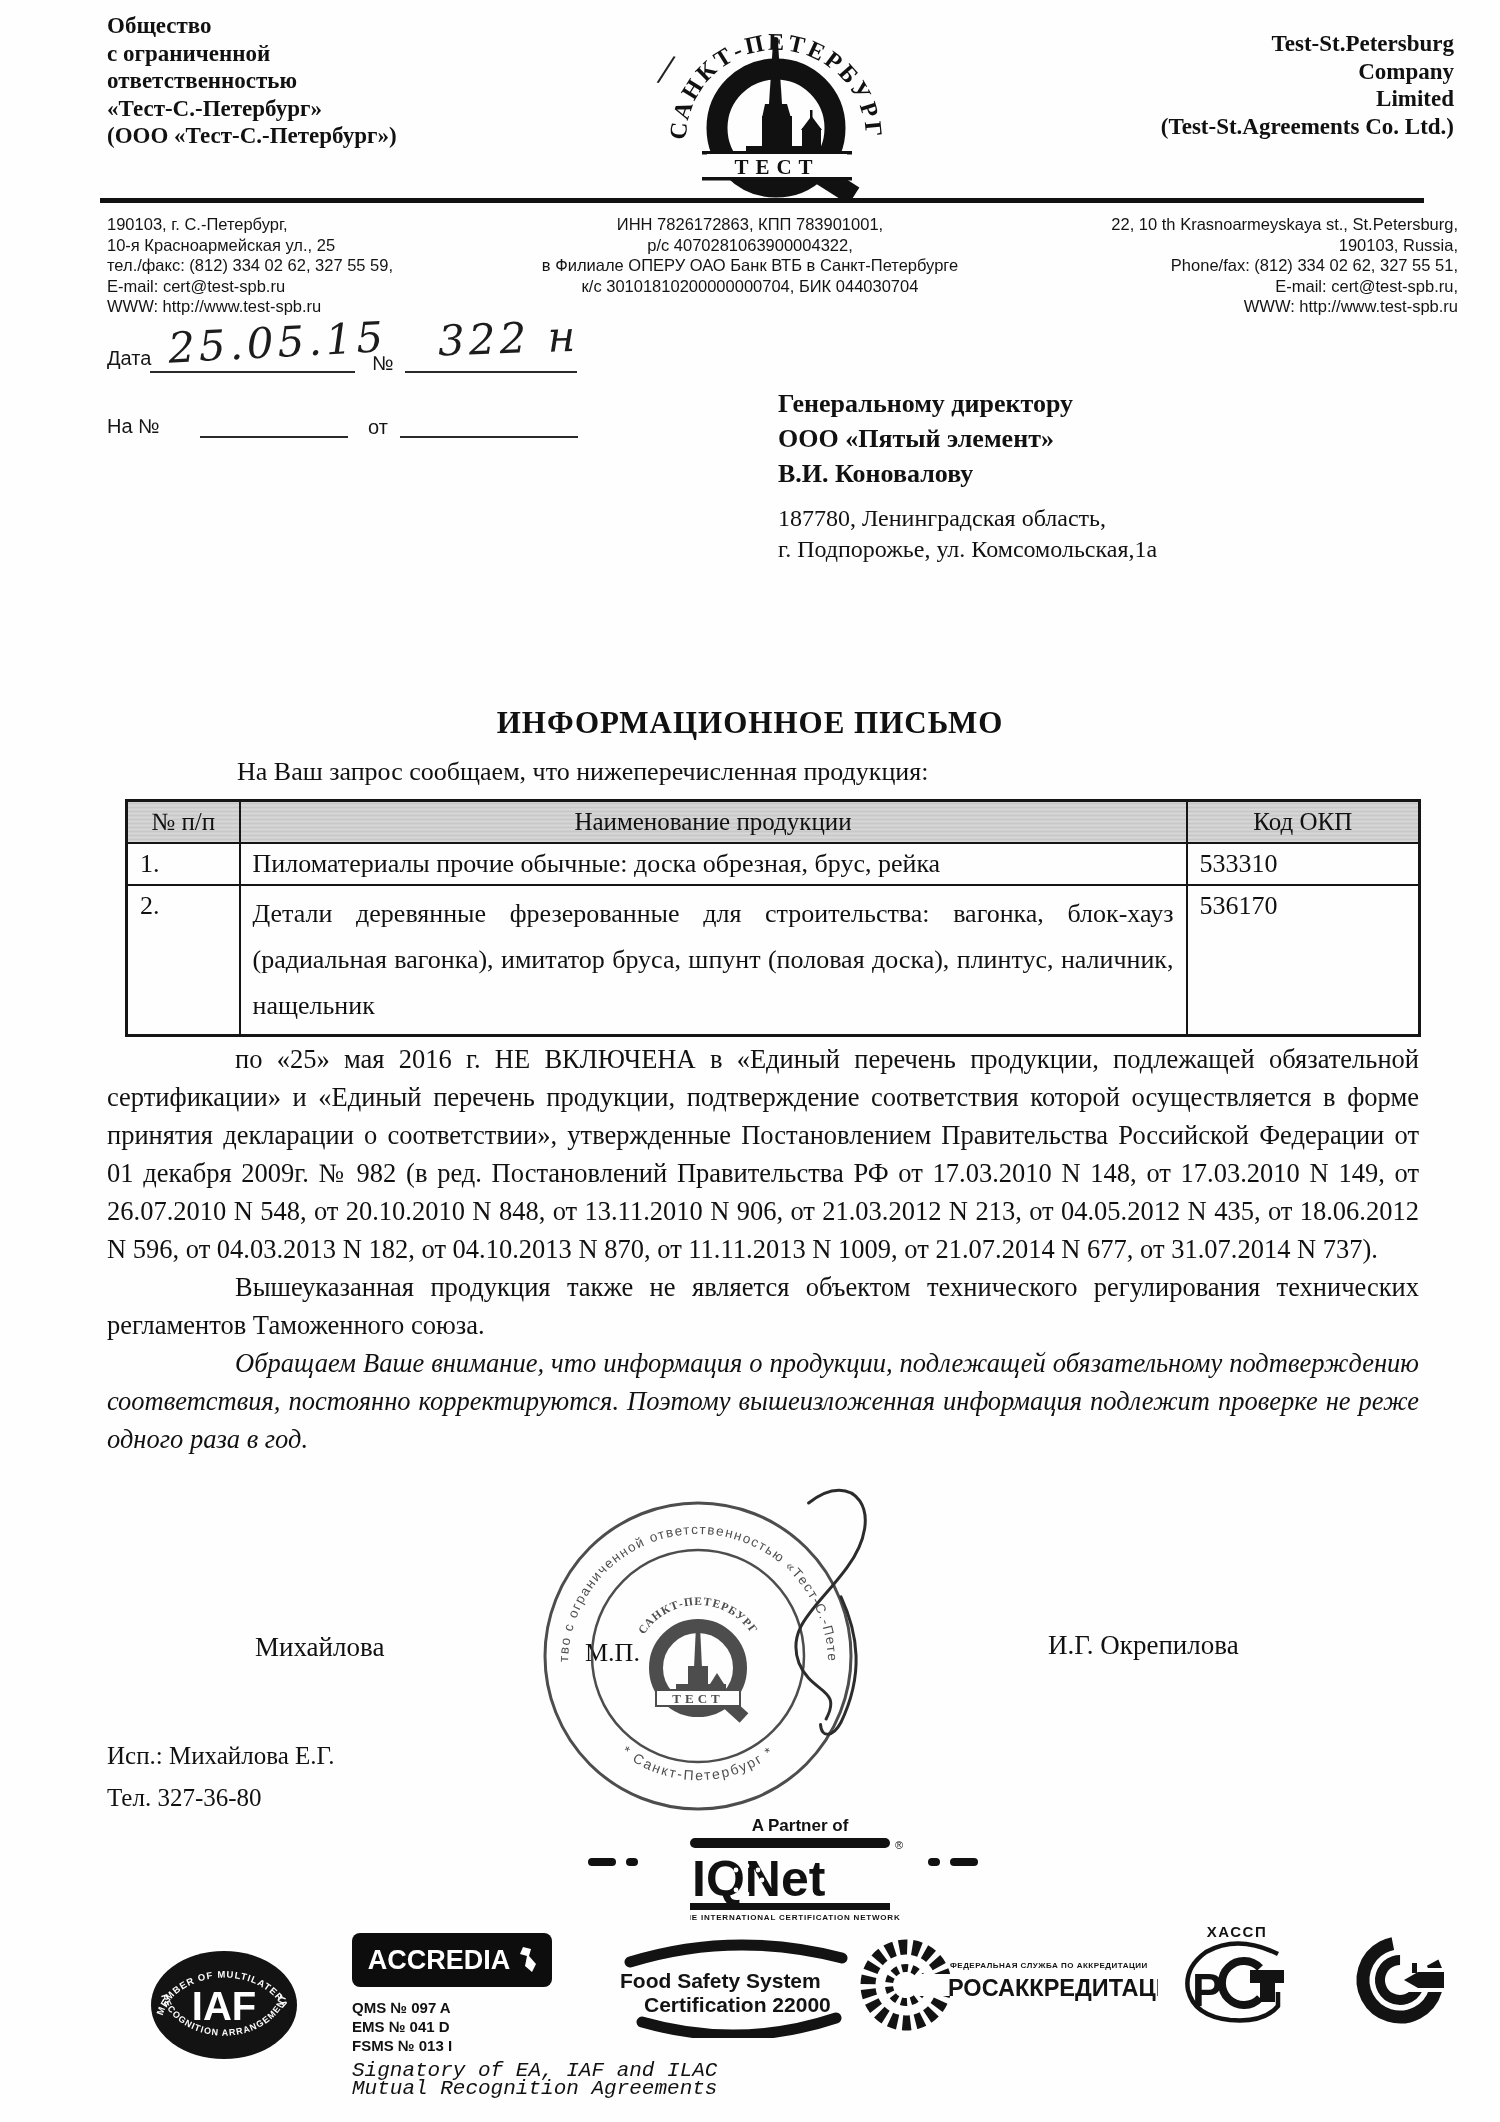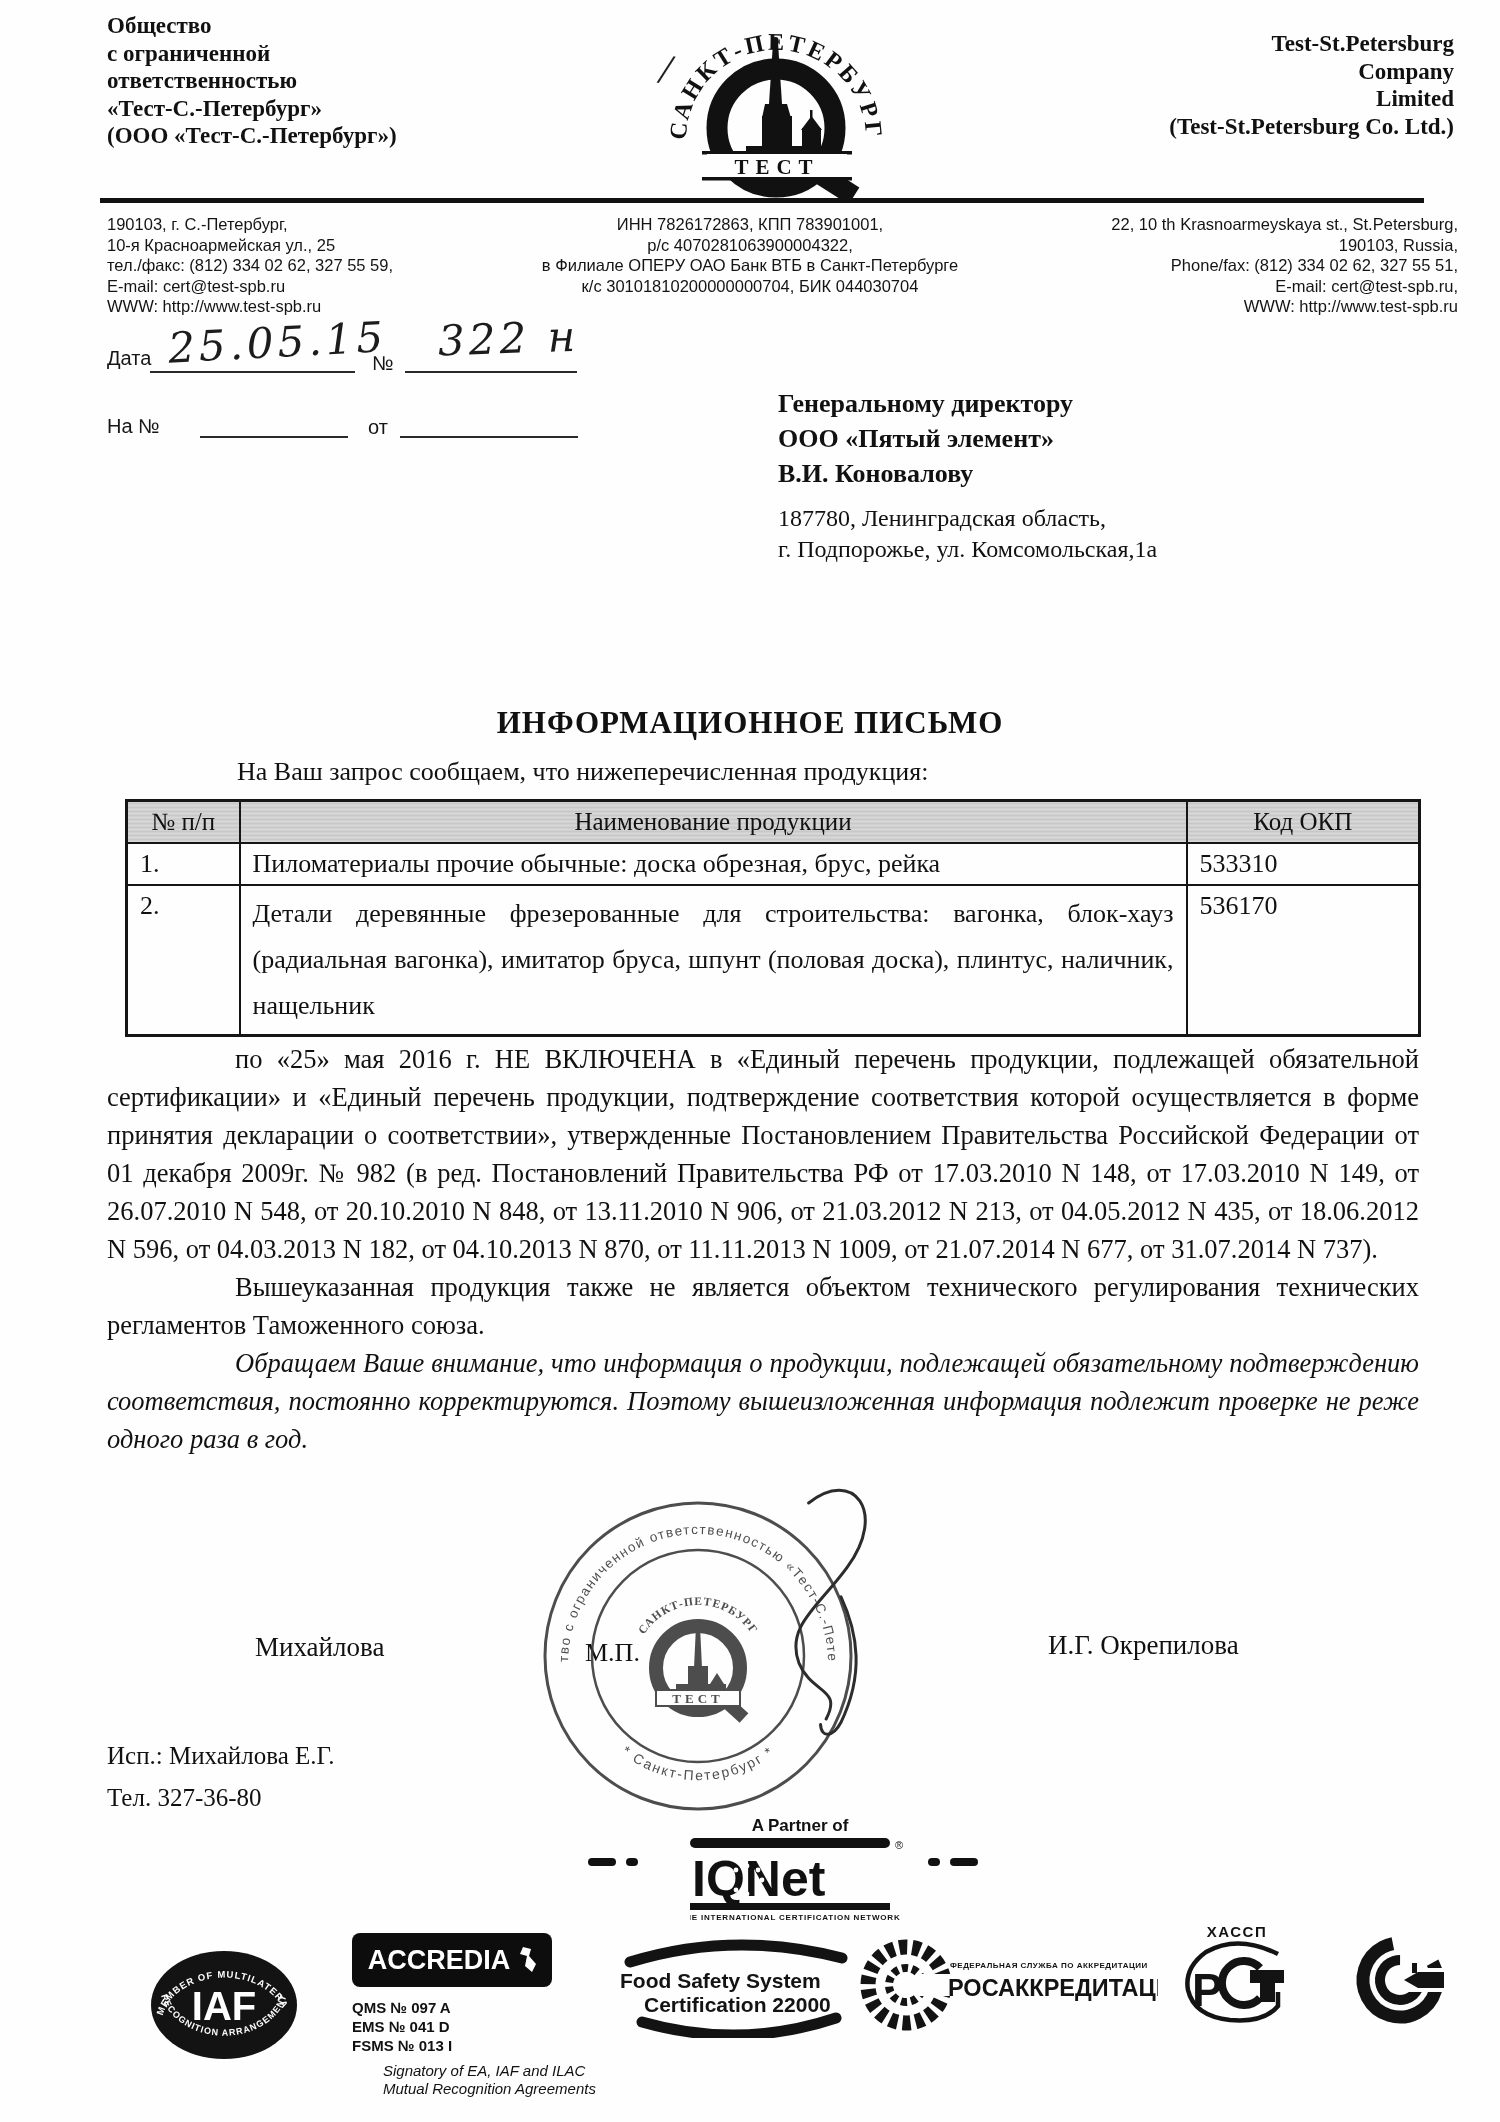--- a/index.html
+++ b/index.html
@@ -61,22 +61,22 @@
   .partner-of{left:660px;top:1816px;width:280px;text-align:center;font-weight:bold;font-size:17px;}
   .iqnet{left:690px;top:1838px;}
   .dash{background:#111;border-radius:4px;height:8px;}
 
   
   .accredia-box{left:352px;top:1933px;width:200px;height:54px;background:#0d0d0d;border-radius:8px;
                 display:flex;align-items:center;justify-content:center;gap:8px;color:#fff;
                 font-weight:bold;font-size:27px;font-family:"Liberation Sans",sans-serif;}
   .accredia-lines{left:352px;top:1998px;font-size:15px;line-height:19px;font-weight:bold;
                   font-family:"Liberation Sans",sans-serif;}
-  .accredia-sig{left:352px;top:2062px;font-size:15px;line-height:18px;font-style:italic;
-                font-family:Liberation Sans, sans-serif;margin-left:31px;}
+  .accredia-sig{left:352px;top:2062px;font-size:21px;line-height:18px;font-style:italic;
+                font-family:Liberation Mono, monospace;}
 </style>
 </head>
 <body>
 
 <div class="page">
 
   <div class="abs hdr-ru">
     <div>Общество</div>
     <div>с ограниченной</div>
     <div>ответственностью</div>
@@ -108,21 +108,21 @@
     <rect x="50" y="141" width="150" height="3.5" fill="#111"></rect>
     <rect x="55" y="144" width="140" height="24" fill="#fefefe"></rect>
     <rect x="50" y="167" width="150" height="3.5" fill="#111"></rect>
     <text x="125" y="164" text-anchor="middle" font-family="Liberation Serif,serif" font-size="21" font-weight="bold" letter-spacing="7" fill="#111">ТЕСТ</text>
   </svg>
 
   <div class="abs hdr-en">
     <div>Test-St.Petersburg</div>
     <div>Company</div>
     <div>Limited</div>
-    <div>(Test-St.Petersburg Co. Ltd.)</div>
+    <div>(Test-St.Agreements Co. Ltd.)</div>
   </div>
 
   <div class="abs divider"></div>
 
   <div class="abs sans req req-l">
     <div>190103, г. С.-Петербург,</div>
     <div>10-я Красноармейская ул., 25</div>
     <div>тел./факс: (812) 334 02 62, 327 55 59,</div>
     <div>E-mail: cert@test-spb.ru</div>
     <div>WWW: http://www.test-spb.ru</div>

